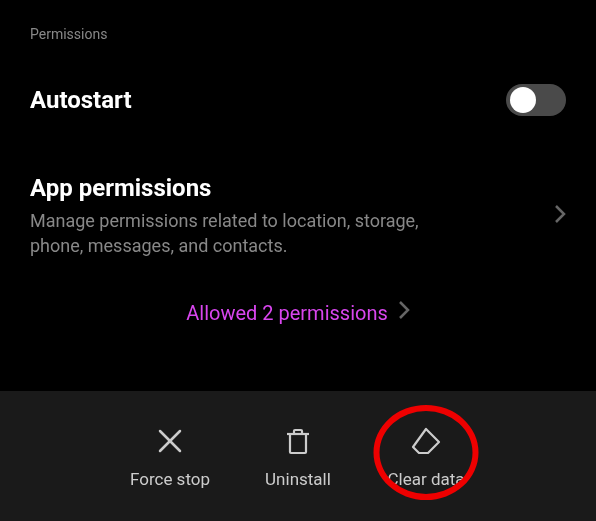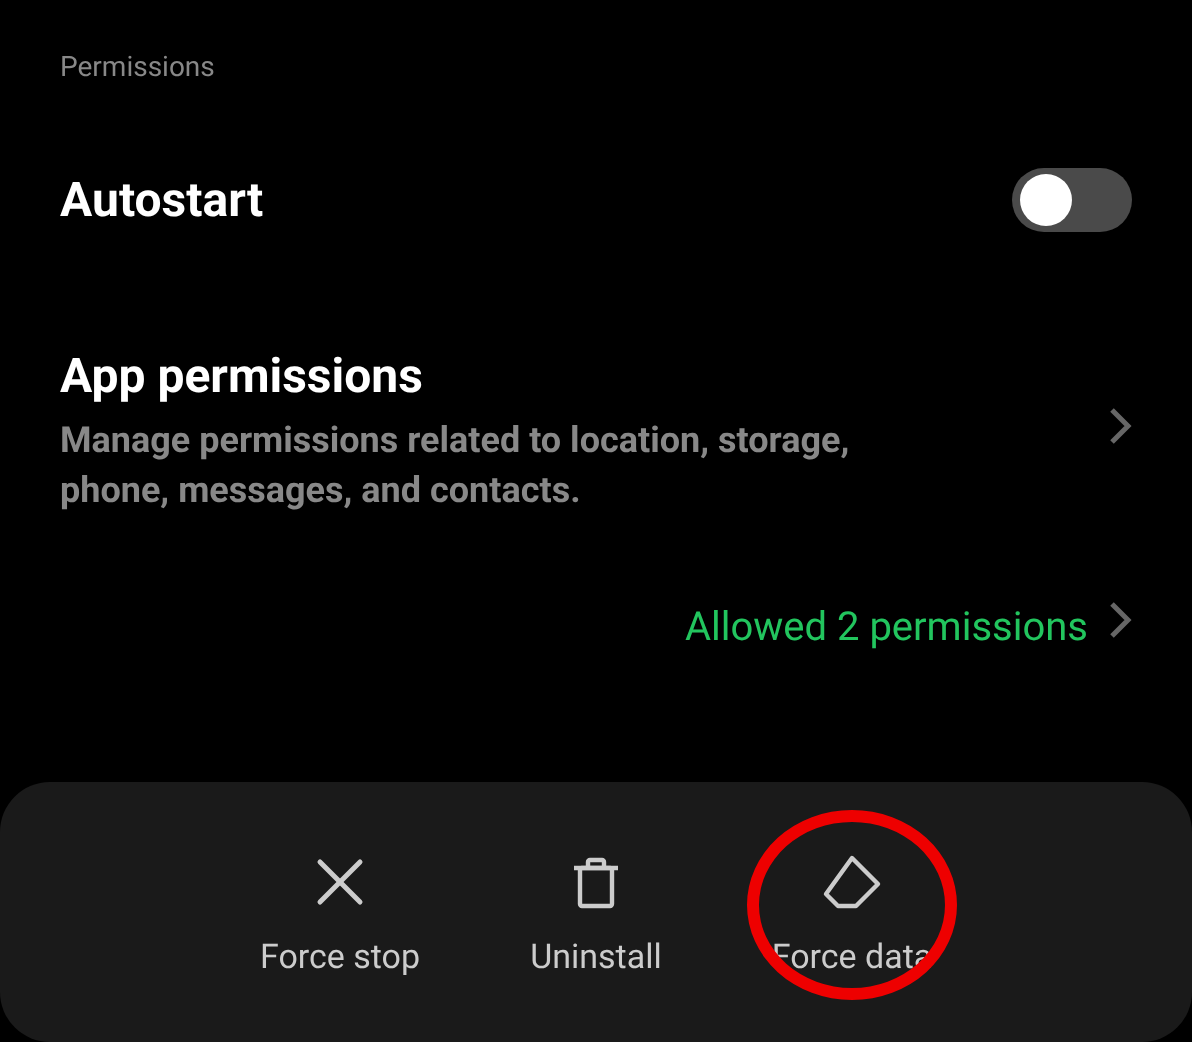--- a/index.html
+++ b/index.html
@@ -21,43 +21,42 @@
     }
     .section-header {
       color: #888;
       font-size: 14px;
       font-weight: 400;
       margin-bottom: 28px;
     }
     .row {
       display: flex;
       align-items: center;
-      justify-content: flex-end;
+      justify-content: center;
       padding: 14px 0;
       cursor: pointer;
     }
     .row-text {
       flex: 1;
     }
     .row-title {
       font-size: 24px;
       font-weight: 700;
       color: #fff;
     }
     .row-subtitle {
       font-size: 18px;
       color: #888;
       margin-top: 6px;
       line-height: 1.4;
       max-width: 440px;
-      font-weight: bold;
     }
     .row-value {
       font-size: 20px;
-      color: #22c55e;
+      color: #d946ef;
       margin-right: 10px;
     }
     .row-right {
       display: flex;
       align-items: center;
     }
     .toggle {
       width: 60px;
       height: 32px;
       background: #4a4a4a;
@@ -89,21 +88,20 @@
       bottom: 0;
       left: 0;
       right: 0;
       height: 130px;
       background: #1a1a1a;
       display: flex;
       align-items: center;
       justify-content: center;
       gap: 32px;
       padding: 0 20px;
-      border-radius: 25px;
     }
     .action {
       display: flex;
       flex-direction: column;
       align-items: center;
       cursor: pointer;
       min-width: 96px;
       position: relative;
     }
     .action-icon {
@@ -201,16 +199,16 @@
     <div class="action-label">Uninstall</div>
   </div>
 
   <div class="action">
     <div class="highlight-ring"></div>
     <div class="action-icon">
       <svg width="34" height="30" viewBox="0 0 34 30" fill="none" stroke="#ccc" stroke-width="2.2" stroke-linejoin="round">
         <path d="M 17 3 L 30 16 L 19 27 L 10 27 L 4 21 Z"></path>
       </svg>
     </div>
-    <div class="action-label">Force data</div>
+    <div class="action-label">Clear data</div>
   </div>
 
 </div>
 
 </body></html>

